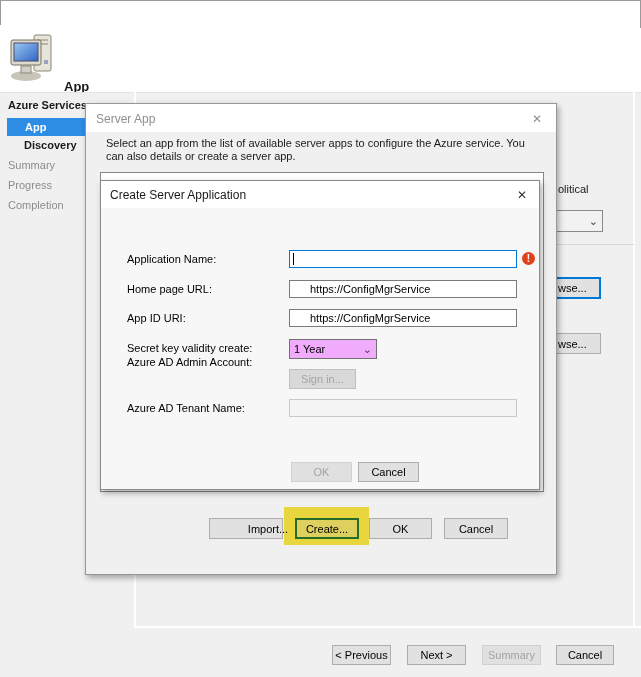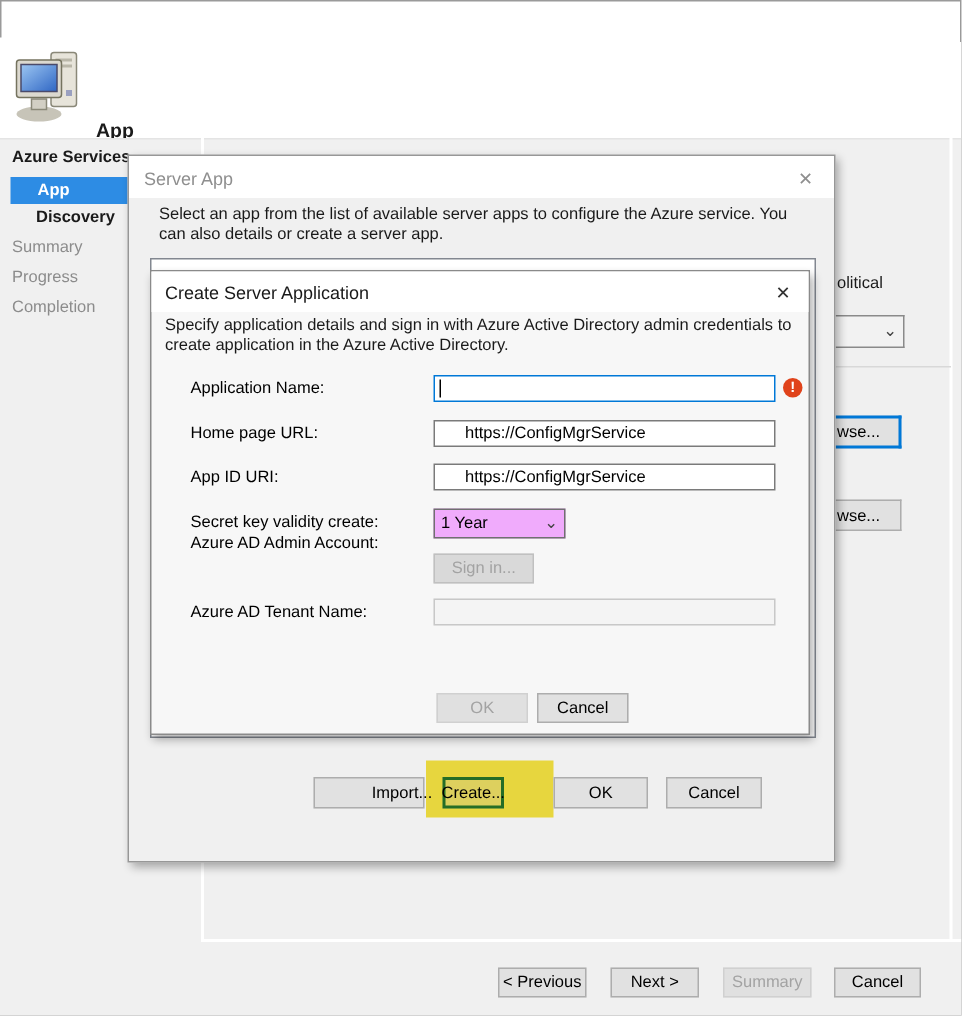--- a/index.html
+++ b/index.html
@@ -122,33 +122,32 @@
       <div class="dlg-close" style="color:#8f8f8f;">
         <span>✕</span>
       </div>
     </div>
     <div class="abs desc txt" style="left:20px;top:33px;width:434px;">Select an app from the list of available server apps to configure the Azure service. You can also details or create a server app.</div>
     <div class="abs listbox" style="left:14px;top:68px;width:444px;height:320px;"></div>
 
     <div class="abs" style="left:198px;top:403px;width:85px;height:38px;background:#e7d63e;"></div>
 
     <div class="abs btn" style="left:123px;top:414px;width:74px;height:21px;padding-left:44px;">Import...</div>
-    <div class="abs btn" style="left:209px;top:414px;width:41px;height:21px;border:2px solid #256d26;background:#ddd05e;">Create...</div>
+    <div class="abs btn" style="left:209px;top:414px;width:64px;height:21px;border:2px solid #256d26;background:#ddd05e;">Create...</div>
     <div class="abs btn" style="left:283px;top:414px;width:63px;height:21px;">OK</div>
     <div class="abs btn" style="left:358px;top:414px;width:64px;height:21px;">Cancel</div>
   </div>
 
   <div class="abs dlg" style="left:100px;top:180px;width:440px;height:310px;background:#f7f7f7;border-color:#8a8a8a;">
     <div class="dlg-titlebar" style="height:27px;">
       <div class="dlg-title" style="left:9px;top:7px;color:#1a1a1a;">Create Server Application</div>
       <div class="dlg-close" style="right:9px;top:6px;color:#333;">
         <span>✕</span>
       </div>
     </div>
-    <div class="abs desc txt" style="left:9px;top:30px;width:424px;">Specify application details and sign in with Azure Active Directory admin credentials to create application in the Azure Active Directory.</div>
 
     <div class="abs lbl" style="left:26px;top:69px;">Application Name:</div>
     <input class="abs tb" style="left: 188px; top: 69px; width: 228px; height: 18px; border-color: rgb(0, 120, 215);" value="">
     <div class="abs caret" style="left:192px;top:72px;"></div>
     <div class="abs err" style="left:421px;top:71px;background:#e0431b;">
       <span>!</span>
     </div>
 
     <div class="abs lbl" style="left:26px;top:99px;">Home page URL:</div>
     <input class="abs tb" style="left: 188px; top: 99px; width: 228px; height: 18px;" value="https://ConfigMgrService">

